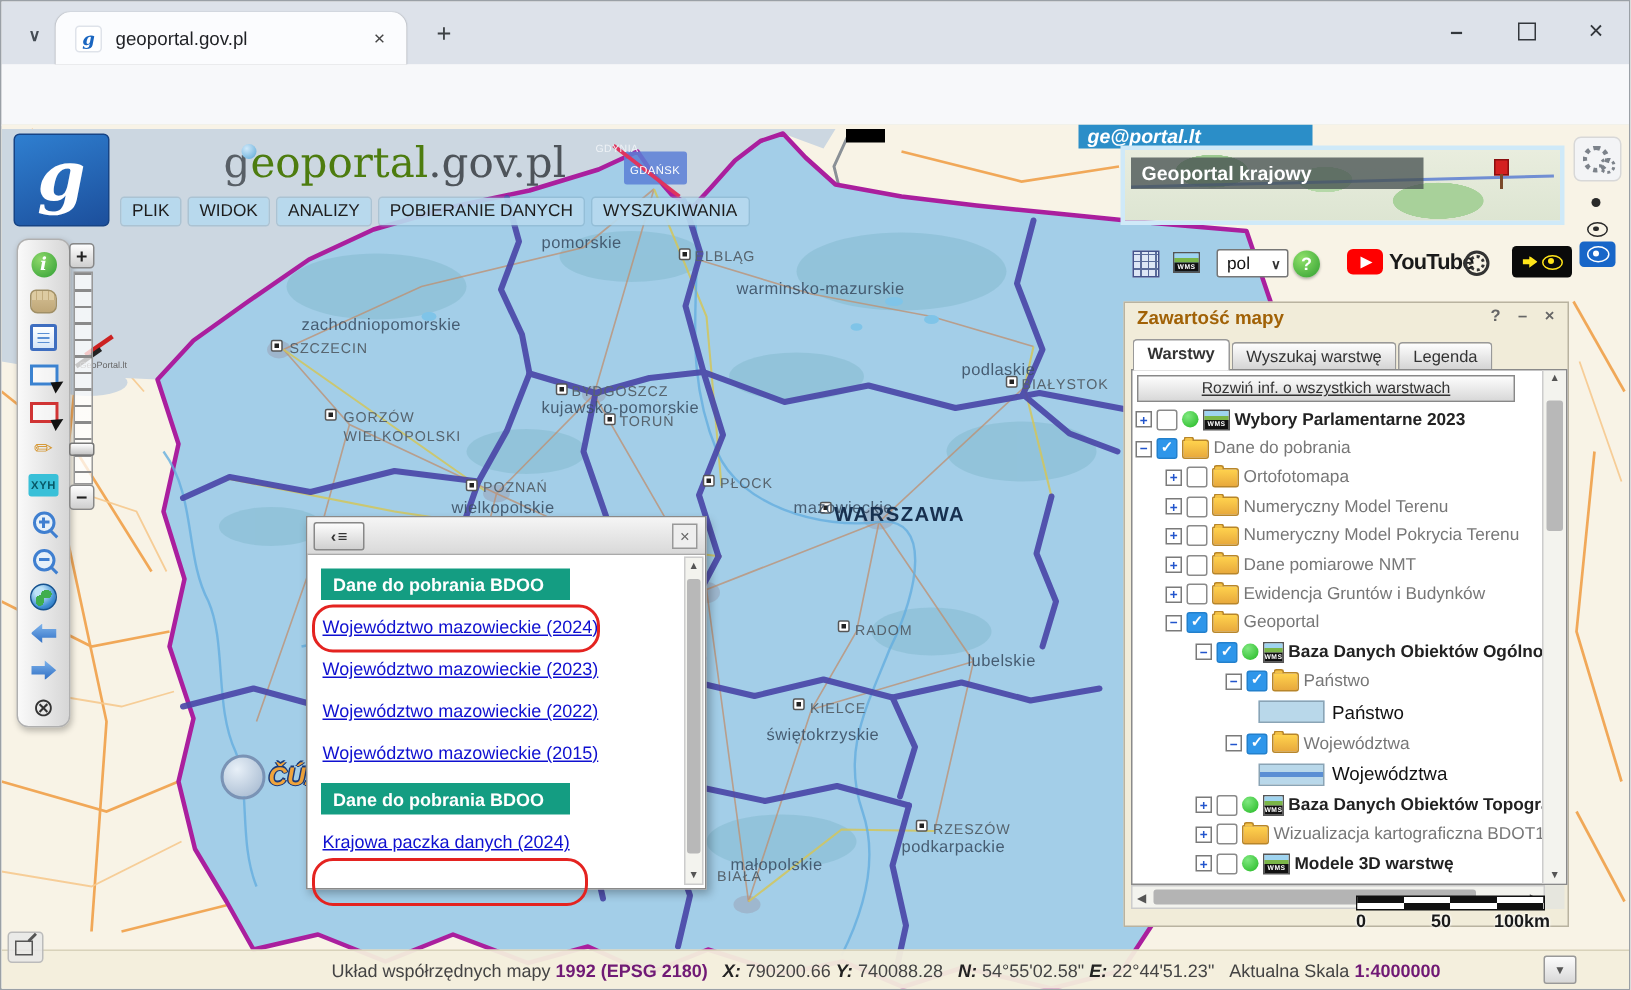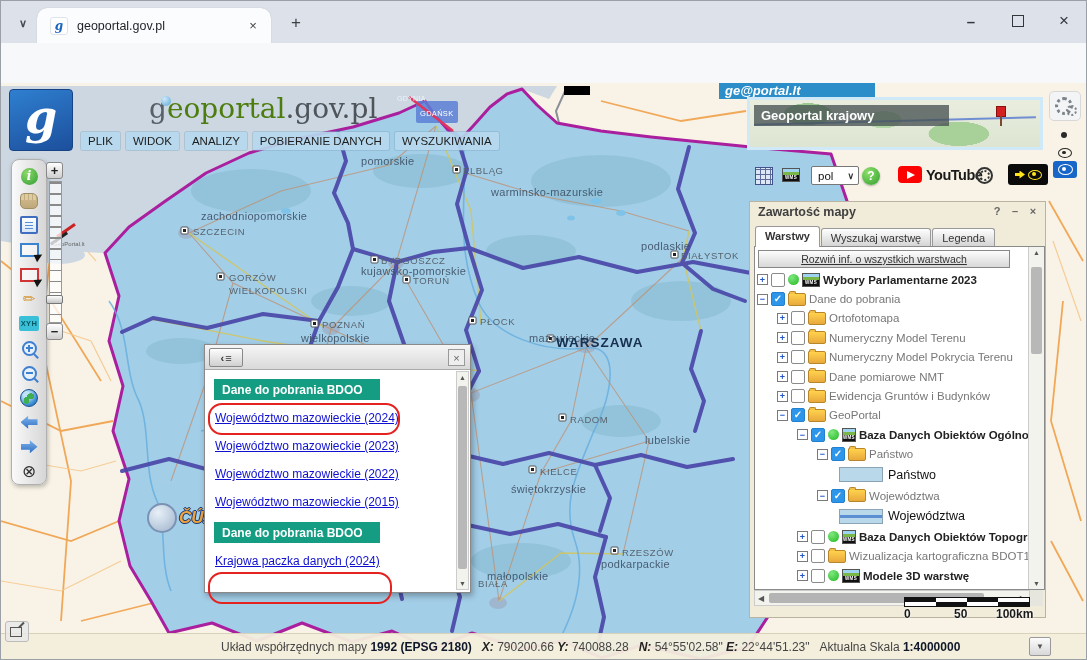--- a/index.html
+++ b/index.html
@@ -121,21 +121,21 @@
   .gear1{position:absolute;left:5px;top:5px;width:12px;height:12px;border:3px dotted #7c828a;border-radius:50%;}
   .gear2{position:absolute;left:16px;top:13px;width:7px;height:7px;border:2.5px dotted #7c828a;border-radius:50%;}
   .eyedot{position:absolute;left:1060px;top:49px;width:6px;height:6px;border-radius:50%;background:#2a2a2a;}
   .eyemid{position:absolute;left:1057px;top:65px;width:12px;height:8px;border:1.5px solid #2a2a2a;border-radius:50%;}
   .eyemid::after{content:"";position:absolute;left:3px;top:1.5px;width:3.5px;height:3.5px;border-radius:50%;background:#2a2a2a;}
   .eyebtn{position:absolute;left:1052px;top:78px;width:24px;height:17px;background:#1866c8;border-radius:3px;display:flex;align-items:center;justify-content:center;}
   .eyebtn i{width:13px;height:9px;border:1.6px solid #fff;border-radius:50%;position:relative;}
   .eyebtn i::after{content:"";position:absolute;left:3px;top:1.5px;width:4px;height:4px;border-radius:50%;background:#fff;}
   
   .panel{position:absolute;left:748px;top:118px;width:297px;height:417px;background:#f1ecd9;border:1px solid #b9b3a0;box-sizing:border-box;}
-  .p-head{position:absolute;left:8px;top:3px;font-size:12.5px;font-weight:bold;color:#404040;}
+  .p-head{position:absolute;left:8px;top:3px;font-size:12.5px;font-weight:bold;color:#a16207;}
   .p-btns{position:absolute;right:6px;top:3px;display:flex;gap:6px;font-size:11px;color:#666;font-weight:bold;}
   .p-btns span{width:12px;text-align:center;}
   .p-tabs{position:absolute;left:5px;top:24px;display:flex;align-items:flex-end;}
   .p-tab{font-size:11px;color:#333;background:linear-gradient(#fefefe,#d2d2d2);border:1px solid #999;border-bottom:none;border-radius:3px 3px 0 0;padding:3px 9px;margin-right:1px;}
   .p-tab.active{background:#fff;font-weight:bold;padding-bottom:5px;position:relative;z-index:2;}
   .p-body{position:absolute;left:4px;top:44px;width:291px;height:344px;background:#fff;border:1px solid #8a8a8a;box-sizing:border-box;overflow:hidden;}
   .expandbtn{position:absolute;left:3px;top:3px;width:250px;height:16px;background:linear-gradient(#fdfdfd,#d8d8d8);border:1px solid #888;font-size:10.5px;color:#333;display:flex;align-items:center;justify-content:center;text-decoration:underline;}
   .tree{position:absolute;left:2px;top:23px;width:270px;}
   .trow{height:19.4px;display:flex;align-items:center;gap:3px;white-space:nowrap;}
   .trow.swrow{height:22px;}
@@ -175,21 +175,21 @@
   
   .scalebar{position:absolute;left:903px;top:514px;width:130px;}
   .sb-bar{width:124px;height:8px;border:1px solid #111;box-sizing:content-box;}
   .sb-r1{height:4px;background:repeating-linear-gradient(90deg,#111 0 31px,#fff 31px 62px);}
   .sb-r2{height:4px;background:repeating-linear-gradient(90deg,#fff 0 31px,#111 31px 62px);}
   .sb-labels{position:relative;height:14px;font-size:12px;font-weight:bold;color:#1a1a1a;text-shadow:0 0 2px #fff,0 0 2px #fff;}
   .sb-labels span{position:absolute;top:0;}
   .statusbar{position:absolute;left:0;top:550px;width:1087px;height:26px;background:rgba(243,238,220,.95);border-top:1px solid #d8d2ba;display:flex;align-items:center;font-size:12px;color:#444;}
   .statusbar .grp{margin-left:10px;white-space:nowrap;}
   .statusbar .grp:first-child{margin-left:220px;}
-  .statusbar b{color:#0f172a;}
+  .statusbar b{color:#701a75;}
   .statusbar .bi{font-weight:bold;font-style:italic;color:#222;}
   .scale-dd{position:absolute;left:1028px;top:554px;width:20px;height:17px;background:linear-gradient(#fcfcfc,#d8d8d8);border:1px solid #999;border-radius:2px;display:flex;align-items:center;justify-content:center;font-size:8px;color:#555;}
   .overview{position:absolute;left:4px;top:538px;width:22px;height:19px;background:rgba(232,232,232,.85);border:1px solid #bbb;border-radius:3px;}
   .overview i{position:absolute;left:4px;top:5px;width:10px;height:8px;border:1.6px solid #555;}
   .overview i::after{content:"";position:absolute;right:-4px;top:-4px;width:7px;height:2px;background:#555;transform:rotate(-45deg);}
 </style>
 </head>
 <body>
 
 <div class="window">
@@ -572,21 +572,21 @@
           <div class="trow i1">
               <span class="exp">+</span>
               <span class="cb"></span>
               <span class="fold"></span>
               <span class="rl">Ewidencja Gruntów i Budynków</span>
             </div>
           <div class="trow i1">
               <span class="exp">−</span>
               <span class="cb on">✓</span>
               <span class="fold"></span>
-              <span class="rl">GeoPortal</span>
+              <span class="rl">Geoportal</span>
             </div>
           <div class="trow i2">
               <span class="exp">−</span>
               <span class="cb on">✓</span>
               <span class="gdot"></span>
               <span class="wmsic">
                 <i></i>
                 <b>WMS</b>
               </span>
               <span class="rl bold">Baza Danych Obiektów Ogólnogeogr</span>

